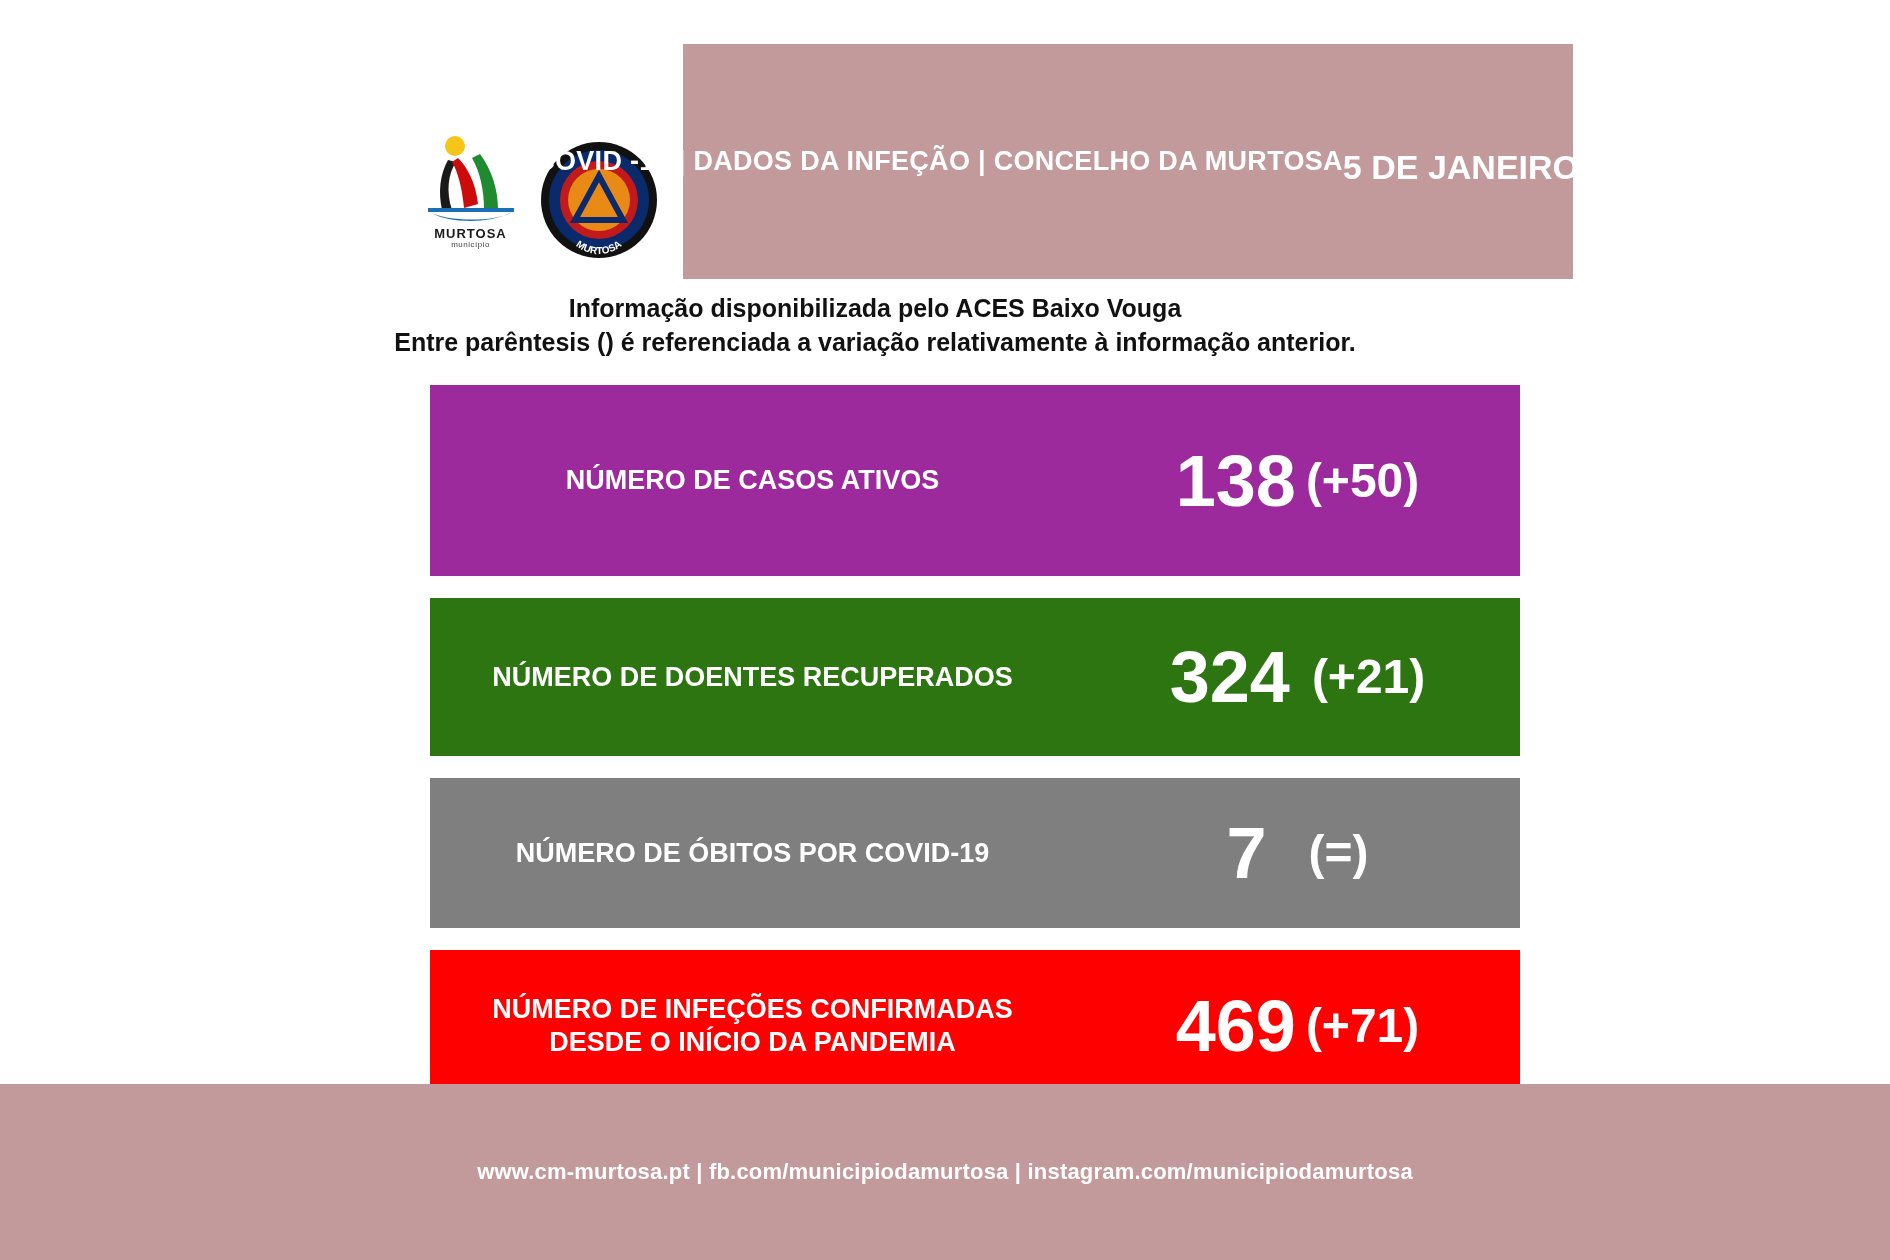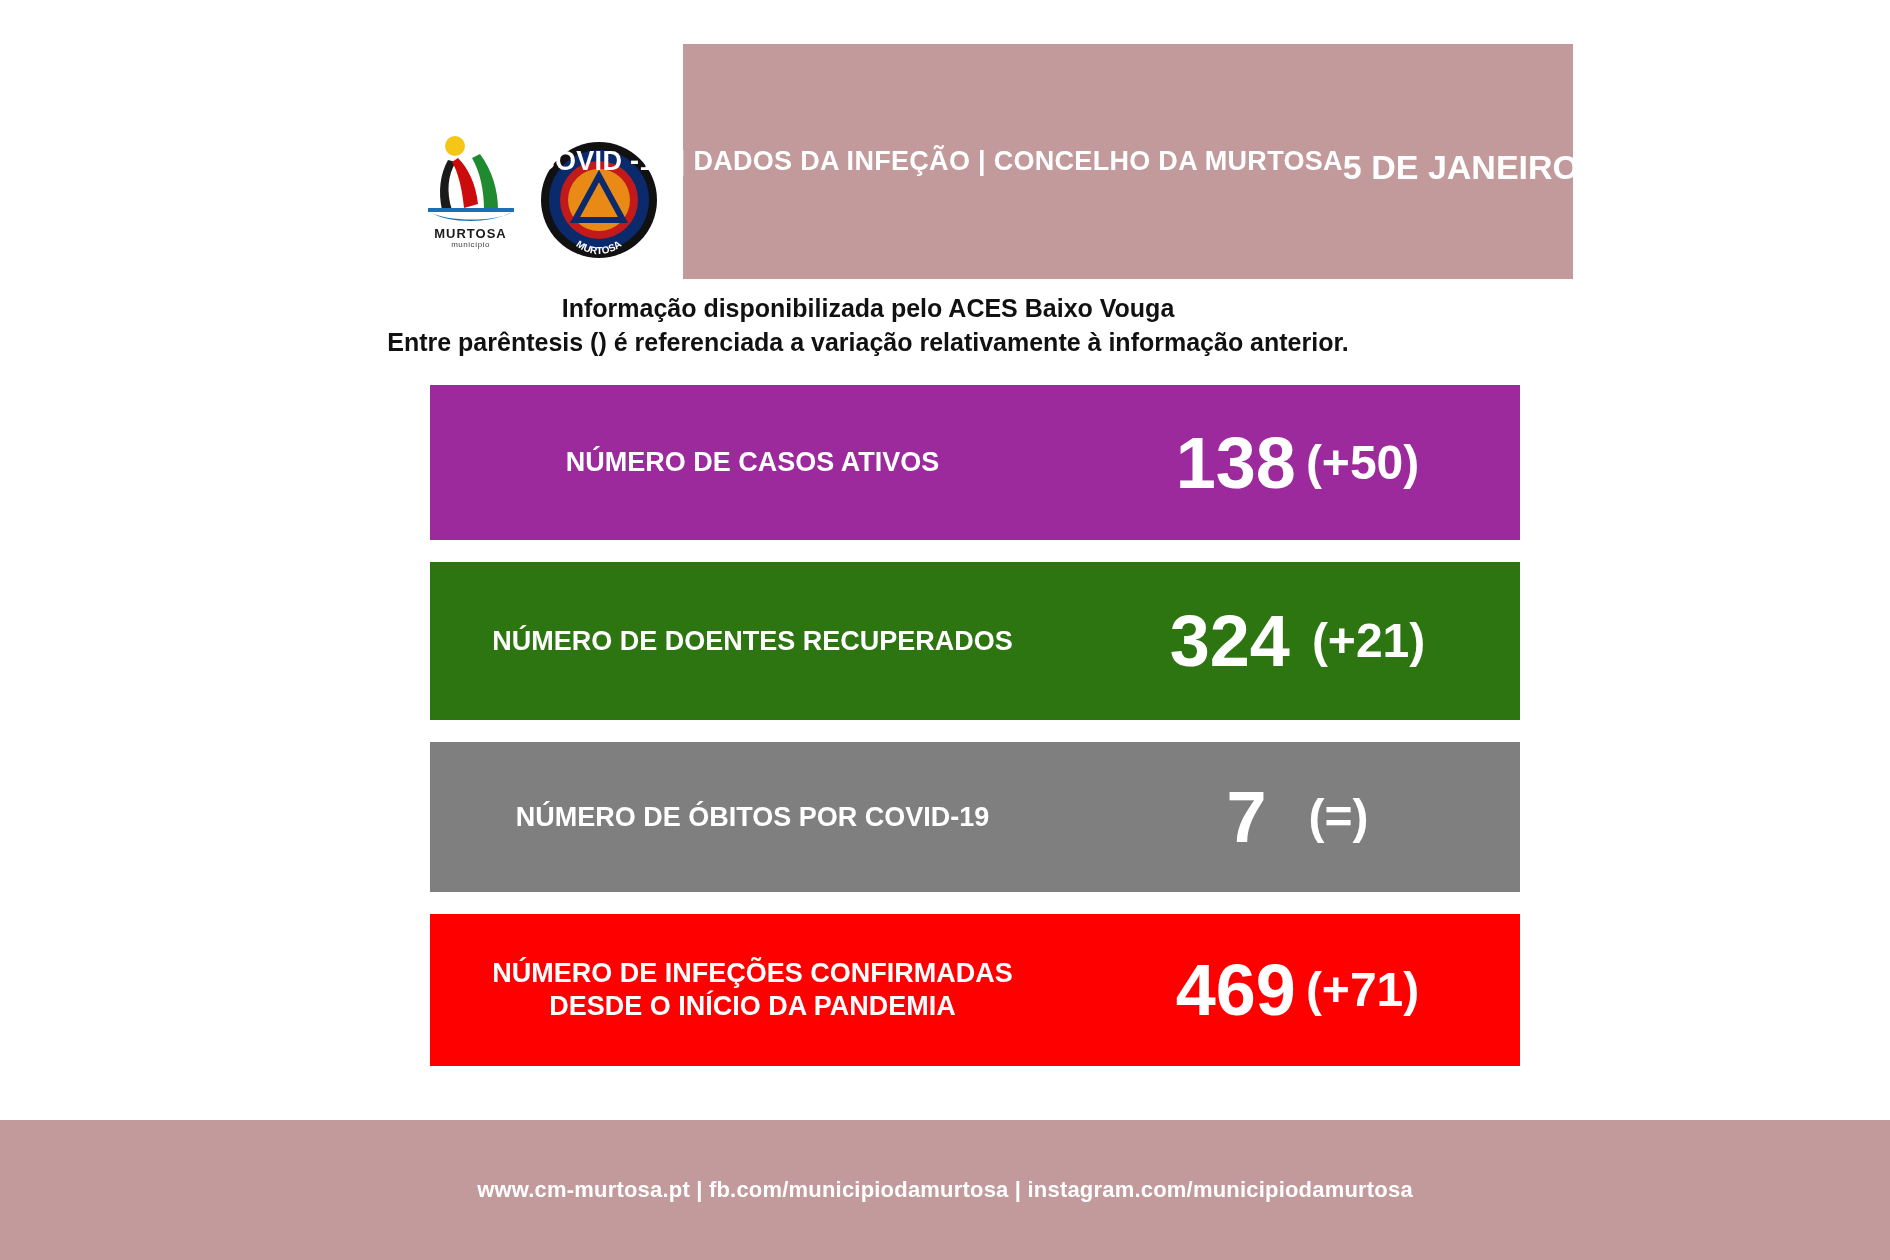--- a/index.html
+++ b/index.html
@@ -94,21 +94,21 @@
     letter-spacing: 0.5px;
   }
   .logo-pc {
     width: 120px;
     height: 120px;
   }
 
   
   .info {
     position: absolute;
-    left: 9px;
+    left: 16px;
     top: 292px;
     width: 1718px;
     text-align: center;
     color: #111111;
   }
   .info-line1 {
     font-size: 25px;
     font-weight: bold;
     line-height: 1.35;
   }
@@ -154,21 +154,21 @@
     line-height: 1;
   }
   .bar .delta {
     font-size: 48px;
     font-weight: bold;
     line-height: 1;
     margin-left: 10px;
   }
 
   .bar-active {
-    height: 155px;
+    height: 191px;
     background: #9c2a9c;
   }
   .bar-active .label { font-size: 27px; }
 
   .bar-recovered {
     height: 158px;
     background: #2d7510;
   }
   .bar-recovered .label { font-size: 27px; }
   .bar-recovered .delta { margin-left: 22px; }
@@ -185,21 +185,21 @@
     background: #fe0000;
   }
   .bar-total .label { font-size: 27px; }
 
   
   .footer {
     position: absolute;
     left: 0;
     bottom: 0;
     width: 1890px;
-    height: 140px;
+    height: 176px;
     background: #c29a9c;
     display: flex;
     align-items: center;
     justify-content: center;
   }
   .footer-text {
     color: #ffffff;
     font-size: 22px;
     font-weight: bold;
     letter-spacing: 0.2px;

